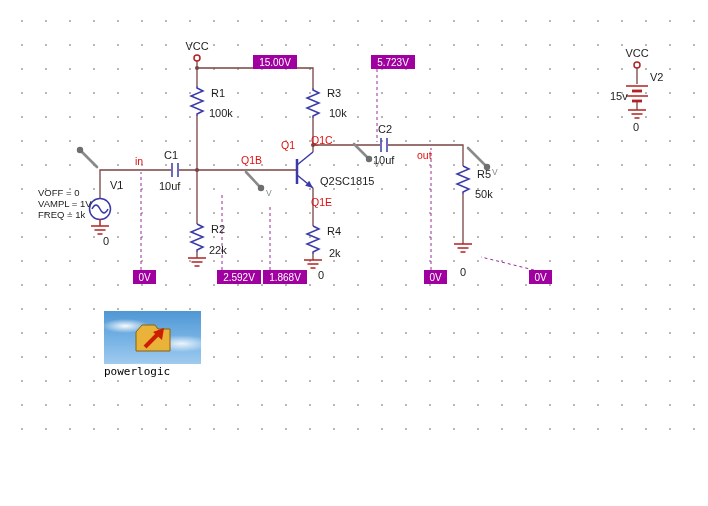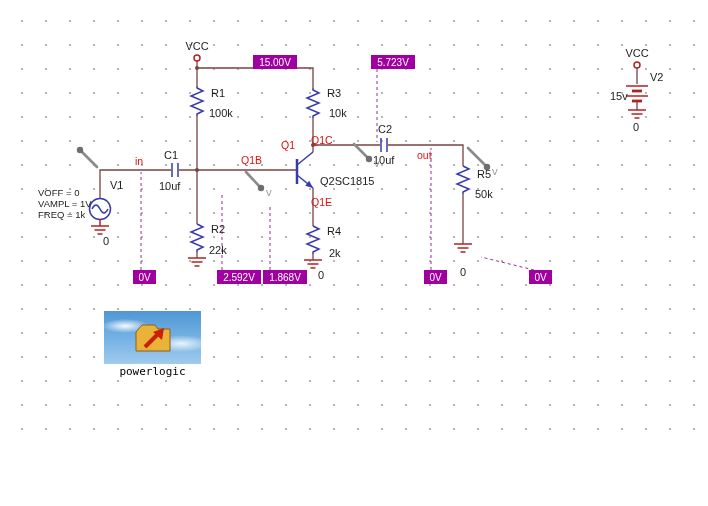--- a/index.html
+++ b/index.html
@@ -23,21 +23,21 @@
   .biasbox{fill:#a000a0}
   .desk-icon{position:absolute;left:104px;width:97px;overflow:hidden}
   .sky{position:absolute;left:0;right:0;top:0;bottom:0;
     background-image:
       radial-gradient(ellipse 34px 10px at 22% 22%, rgba(255,255,255,.95), rgba(255,255,255,0) 70%),
       radial-gradient(ellipse 42px 12px at 80% 48%, rgba(255,255,255,.85), rgba(255,255,255,0) 70%),
       radial-gradient(ellipse 30px 9px at 38% 85%, rgba(255,255,255,.8), rgba(255,255,255,0) 70%),
       linear-gradient(180deg,#4f97d4 0%,#7ab5e6 45%,#b8d9f2 100%)}
   .glyph{position:absolute;left:50%;top:9px;transform:translateX(-50%)}
   .icon-label{position:absolute;left:0;right:0;top:53px;height:15px;background:#ffffff;
-    font-family:"DejaVu Sans Mono",monospace;font-size:11px;line-height:15px;text-align:center;color:#000}
+    font-family:"DejaVu Sans Mono",monospace;font-size:11px;line-height:15px;text-align:left;color:#000}
 </style>
 </head>
 <body>
 
 <div class="screen">
 
 <svg class="schematic" width="708" height="506" viewBox="0 0 708 506">
 
   <polyline class="dash" points="377,69 377,142"></polyline>
   <polyline class="dash" points="141,270 141,172"></polyline>

